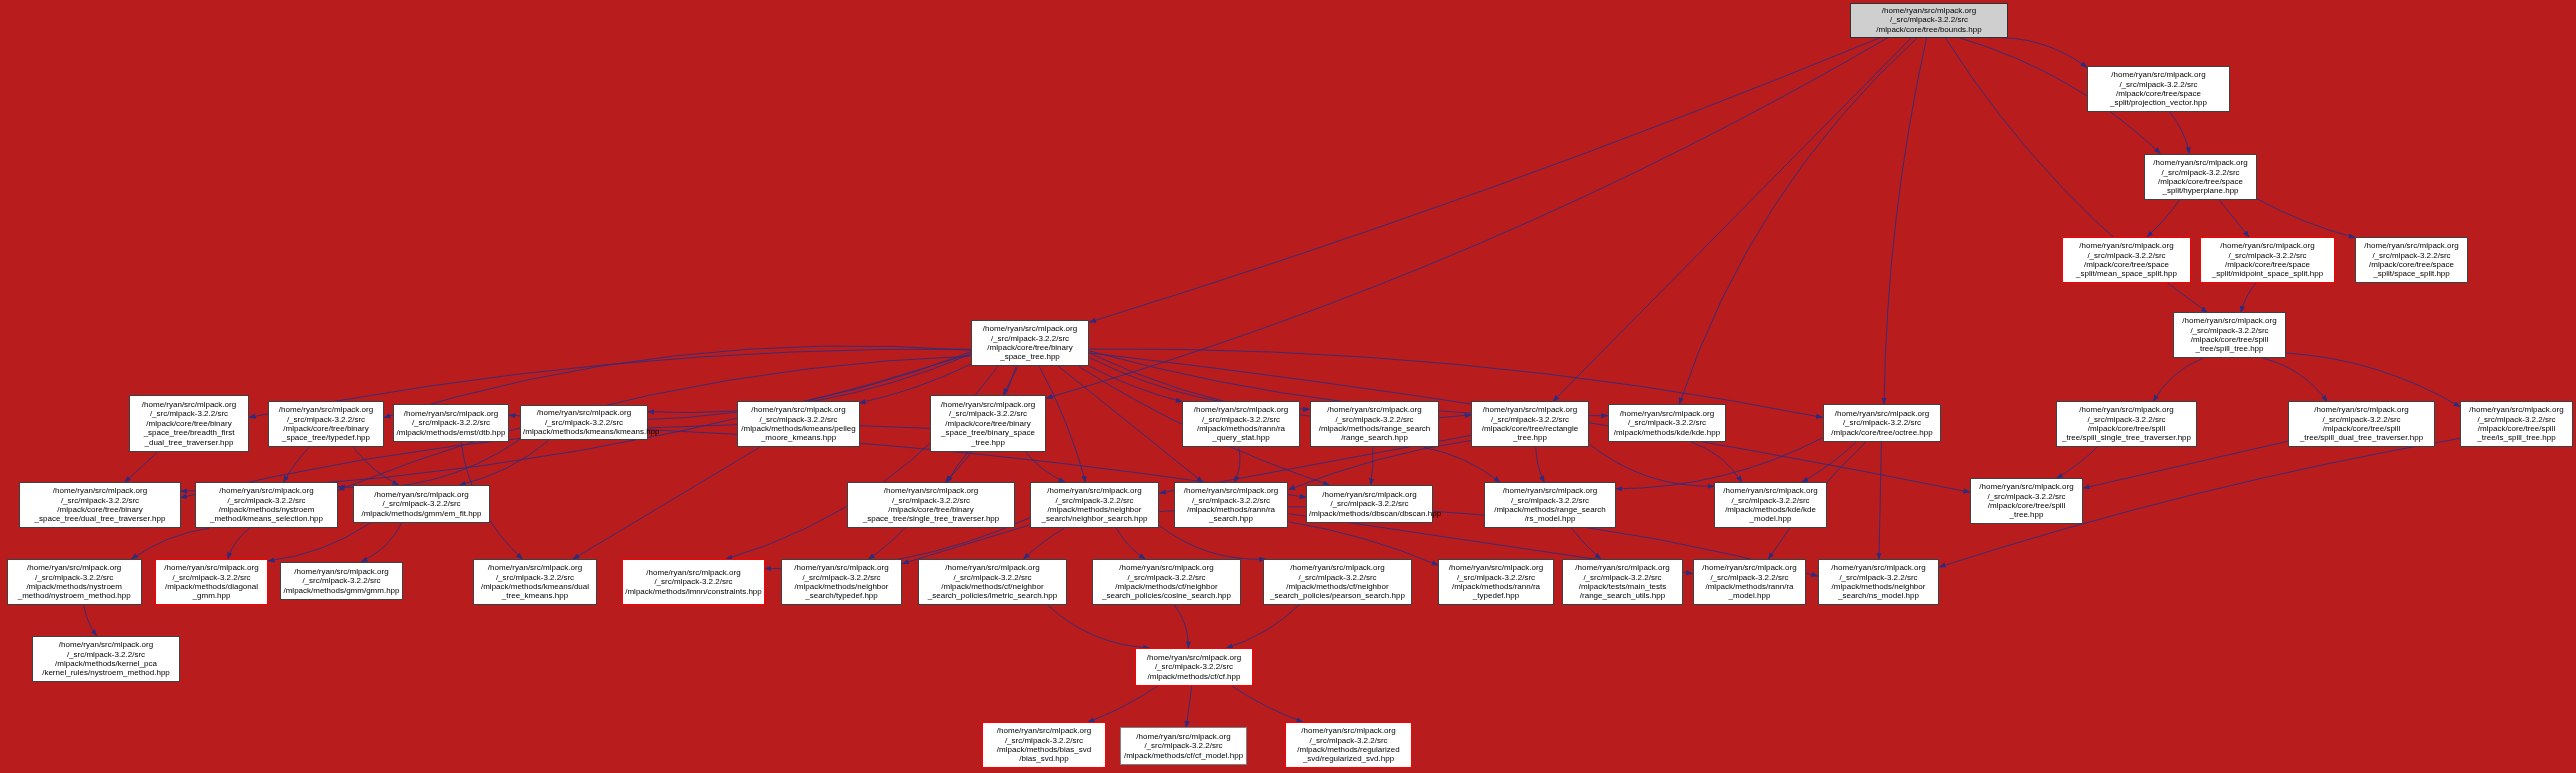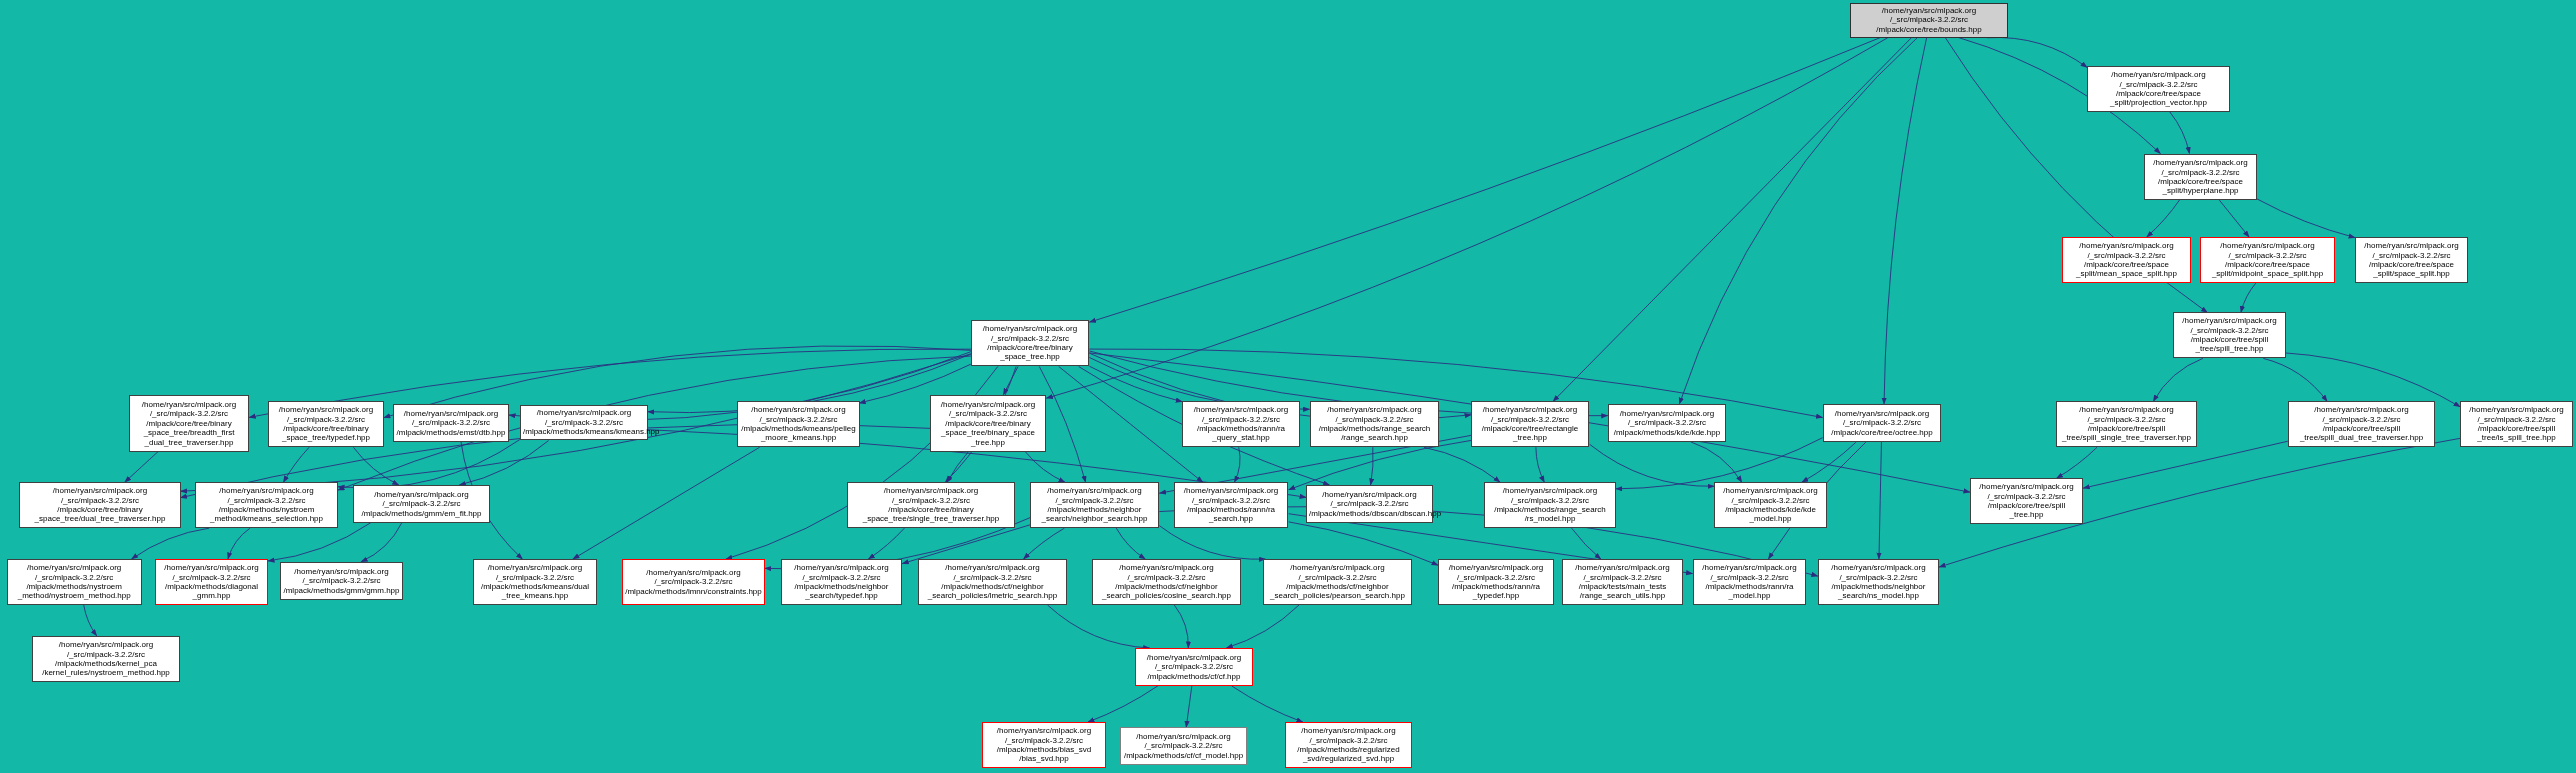--- a/index.html
+++ b/index.html
@@ -5,21 +5,21 @@
 <style>
   html, body {
     margin: 0;
     padding: 0;
     background: #ffffff;
   }
   #canvas {
     position: relative;
     width: 2576px;
     height: 774px;
-    background: #14b8a6;
+    background: #b91c1c;
     font-family: "Liberation Sans", sans-serif;
     overflow: hidden;
   }
   #edges {
     position: absolute;
     left: 0; top: 0;
     width: 2576px;
     height: 774px;
     pointer-events: none;
   }

